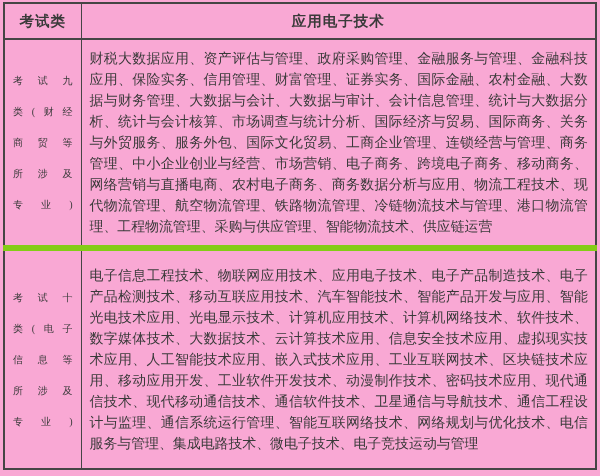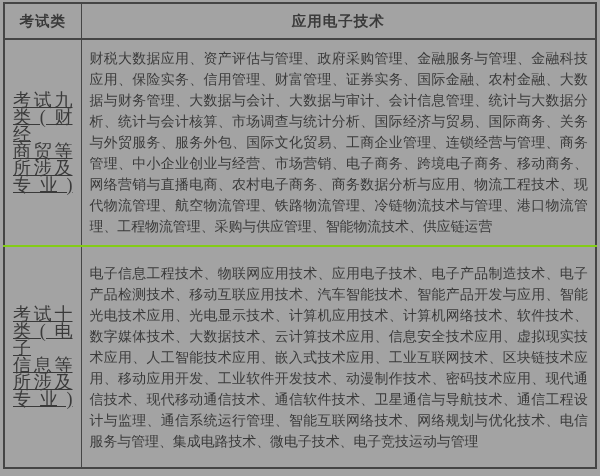--- a/index.html
+++ b/index.html
@@ -3,60 +3,59 @@
 <meta charset="utf-8">
 <style>
   html, body {
     margin: 0;
     padding: 0;
     background: #ffffff;
   }
   .page {
     width: 600px;
     height: 476px;
-    background: #a3a3a3;
+    background: #f9a8d4;
     box-sizing: border-box;
     padding: 2px 3px;
     overflow: hidden;
     font-family: "Liberation Serif", "DejaVu Serif", serif;
   }
   table.majors-table {
     width: 594px;
     height: 467px;
     table-layout: fixed;
     border-collapse: collapse;
     border: 2px solid #454545;
     color: #3a3a3a;
   }
   col.col-category { width: 77px; }
   th, td {
     border: 1px solid #454545;
     vertical-align: middle;
     box-sizing: border-box;
   }
   thead th { border-bottom: 2px solid #454545; }
-  tbody tr.row-cat9 td { border-bottom: 2px solid #84cc16; }
+  tbody tr.row-cat9 td { border-bottom: 6px solid #84cc16; }
   th.header-cell {
     font-size: 14.5px;
     font-weight: bold;
     text-align: center;
     height: 36px;
     letter-spacing: 1px;
   }
   tr.row-cat9 { height: 204px; }
   tr.row-cat10 { height: 221px; }
   td.category-cell {
-    font-size: 18px;
-    line-height: 17px;
+    font-size: 10px;
+    line-height: 31px;
     padding: 0 8px;
     white-space: pre-line;
     text-align: justify;
     text-align-last: justify;
     text-justify: inter-character;
-    text-decoration: underline;
   }
   td.majors-cell {
     font-size: 13.9px;
     line-height: 21px;
     padding: 8px 7px 8px 8px;
     text-align: justify;
     text-justify: inter-ideograph;
   }
 </style>
 </head>

